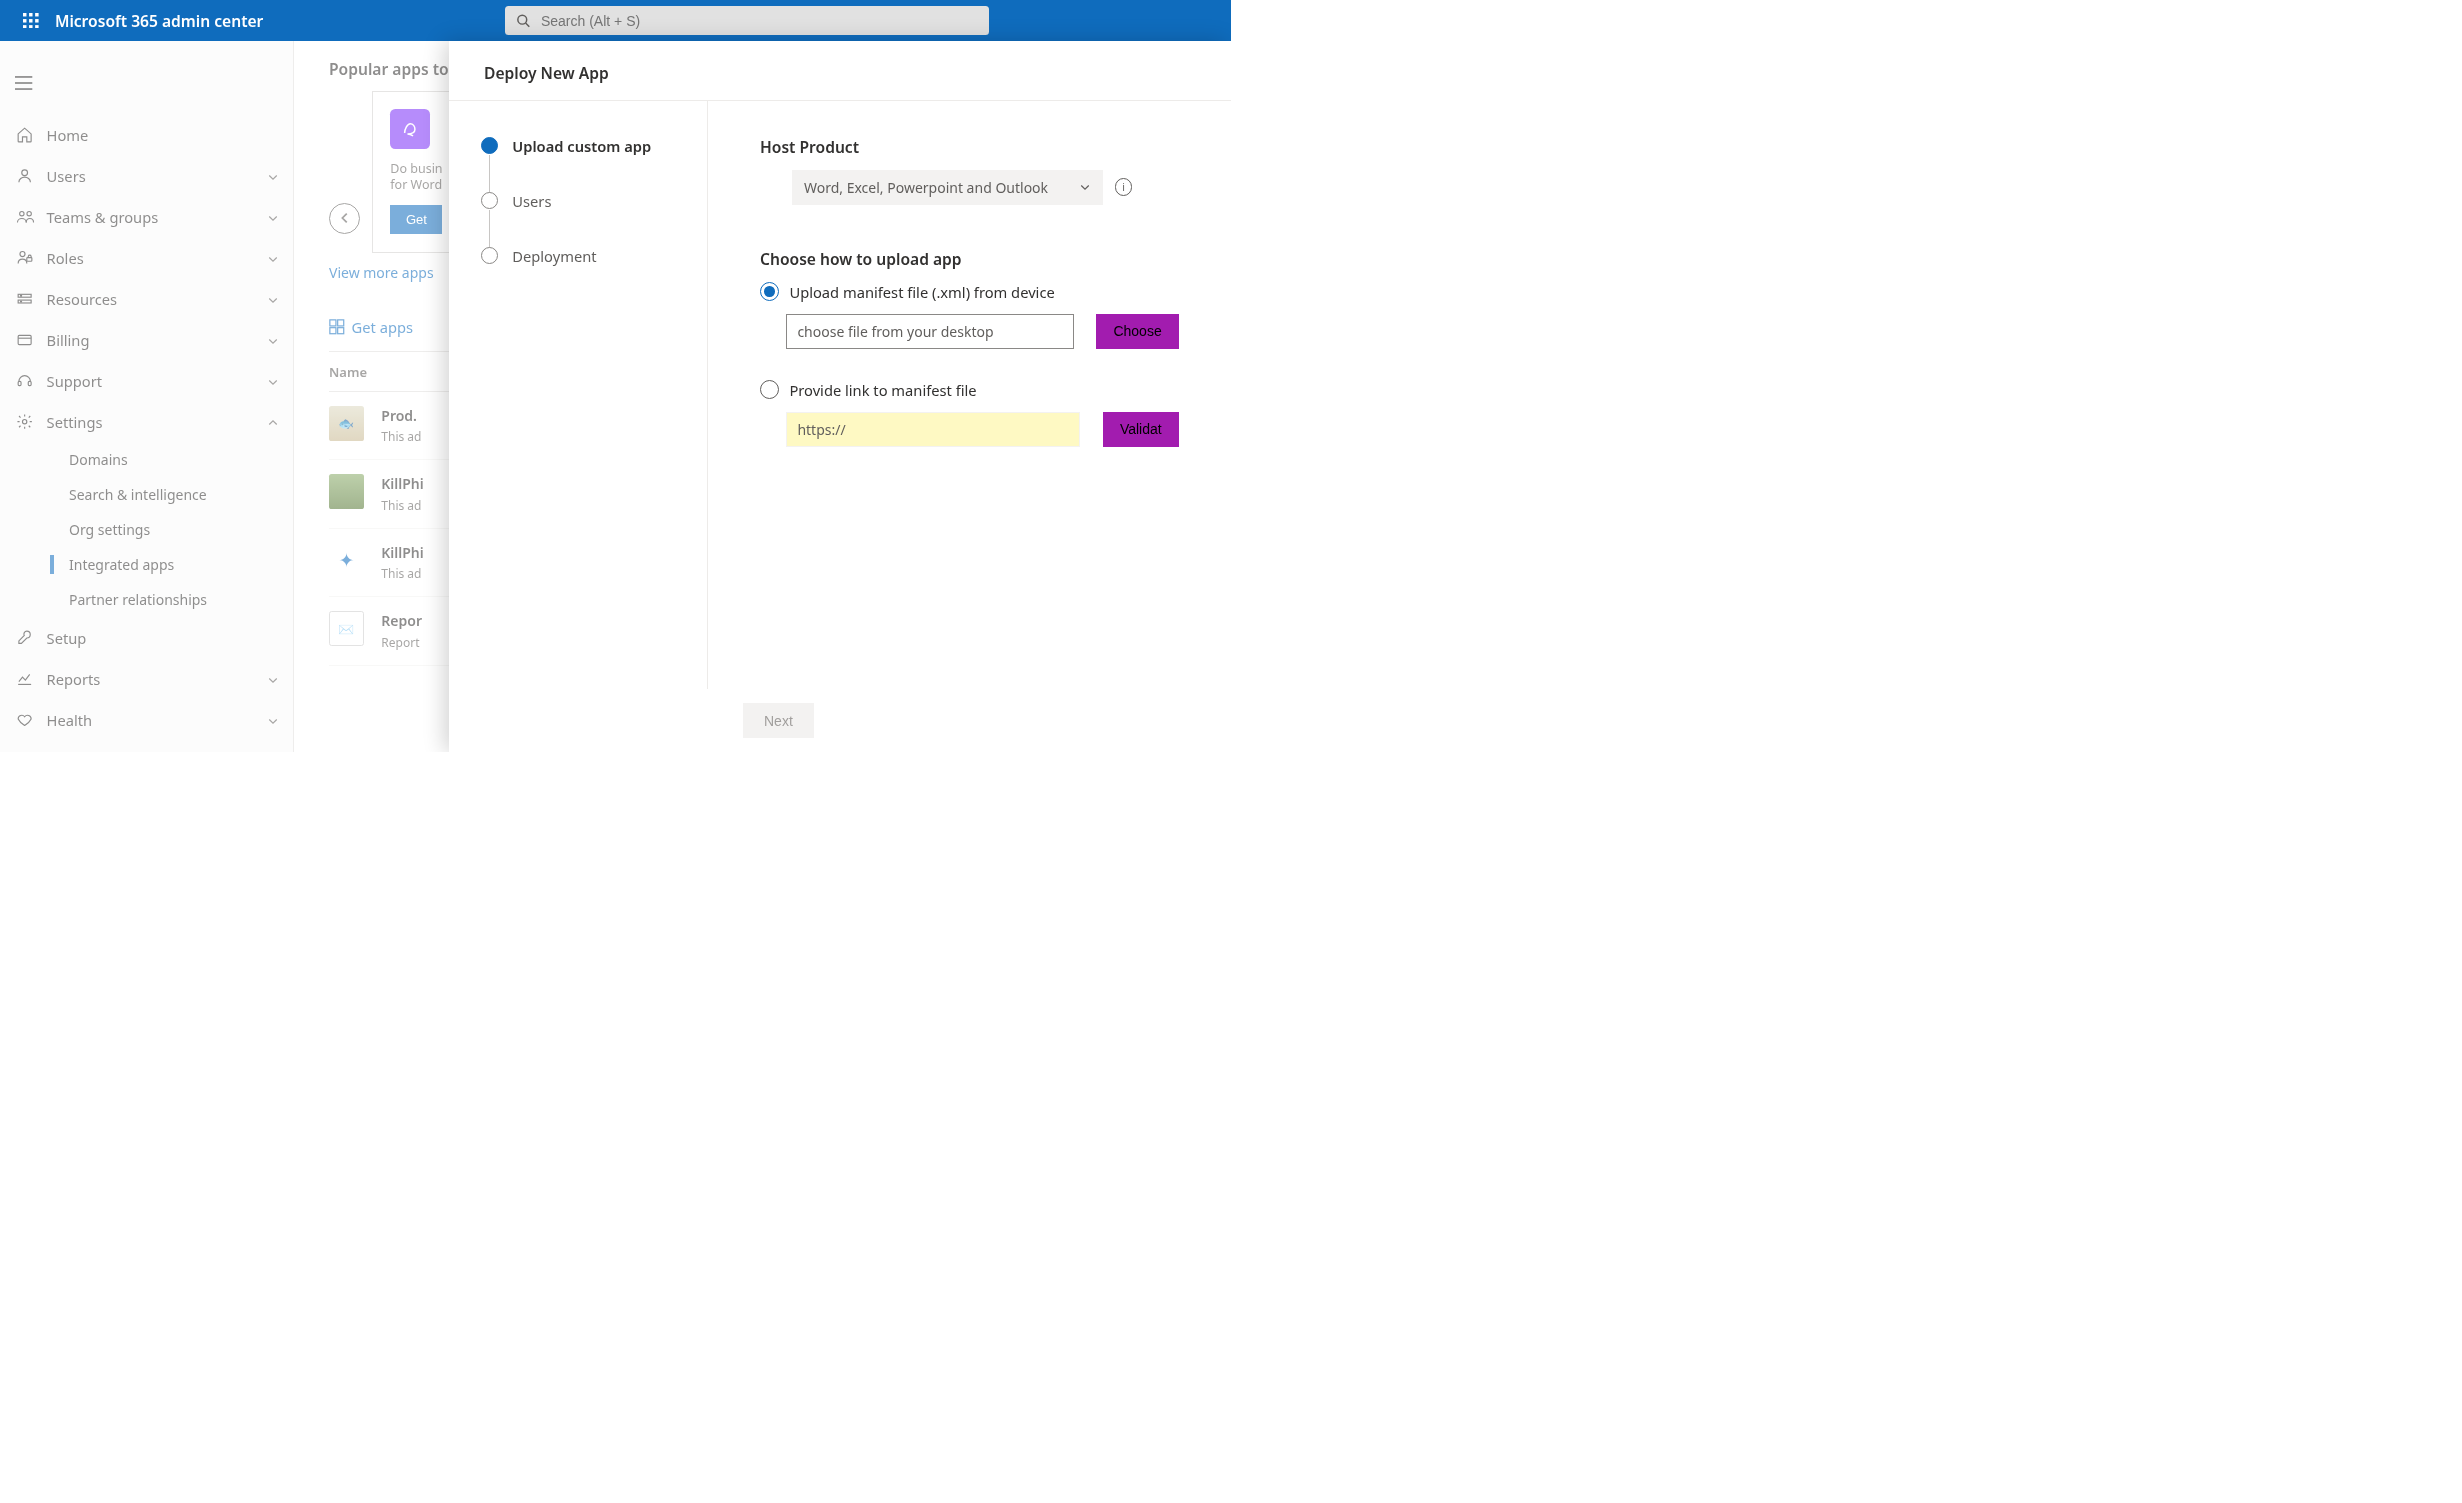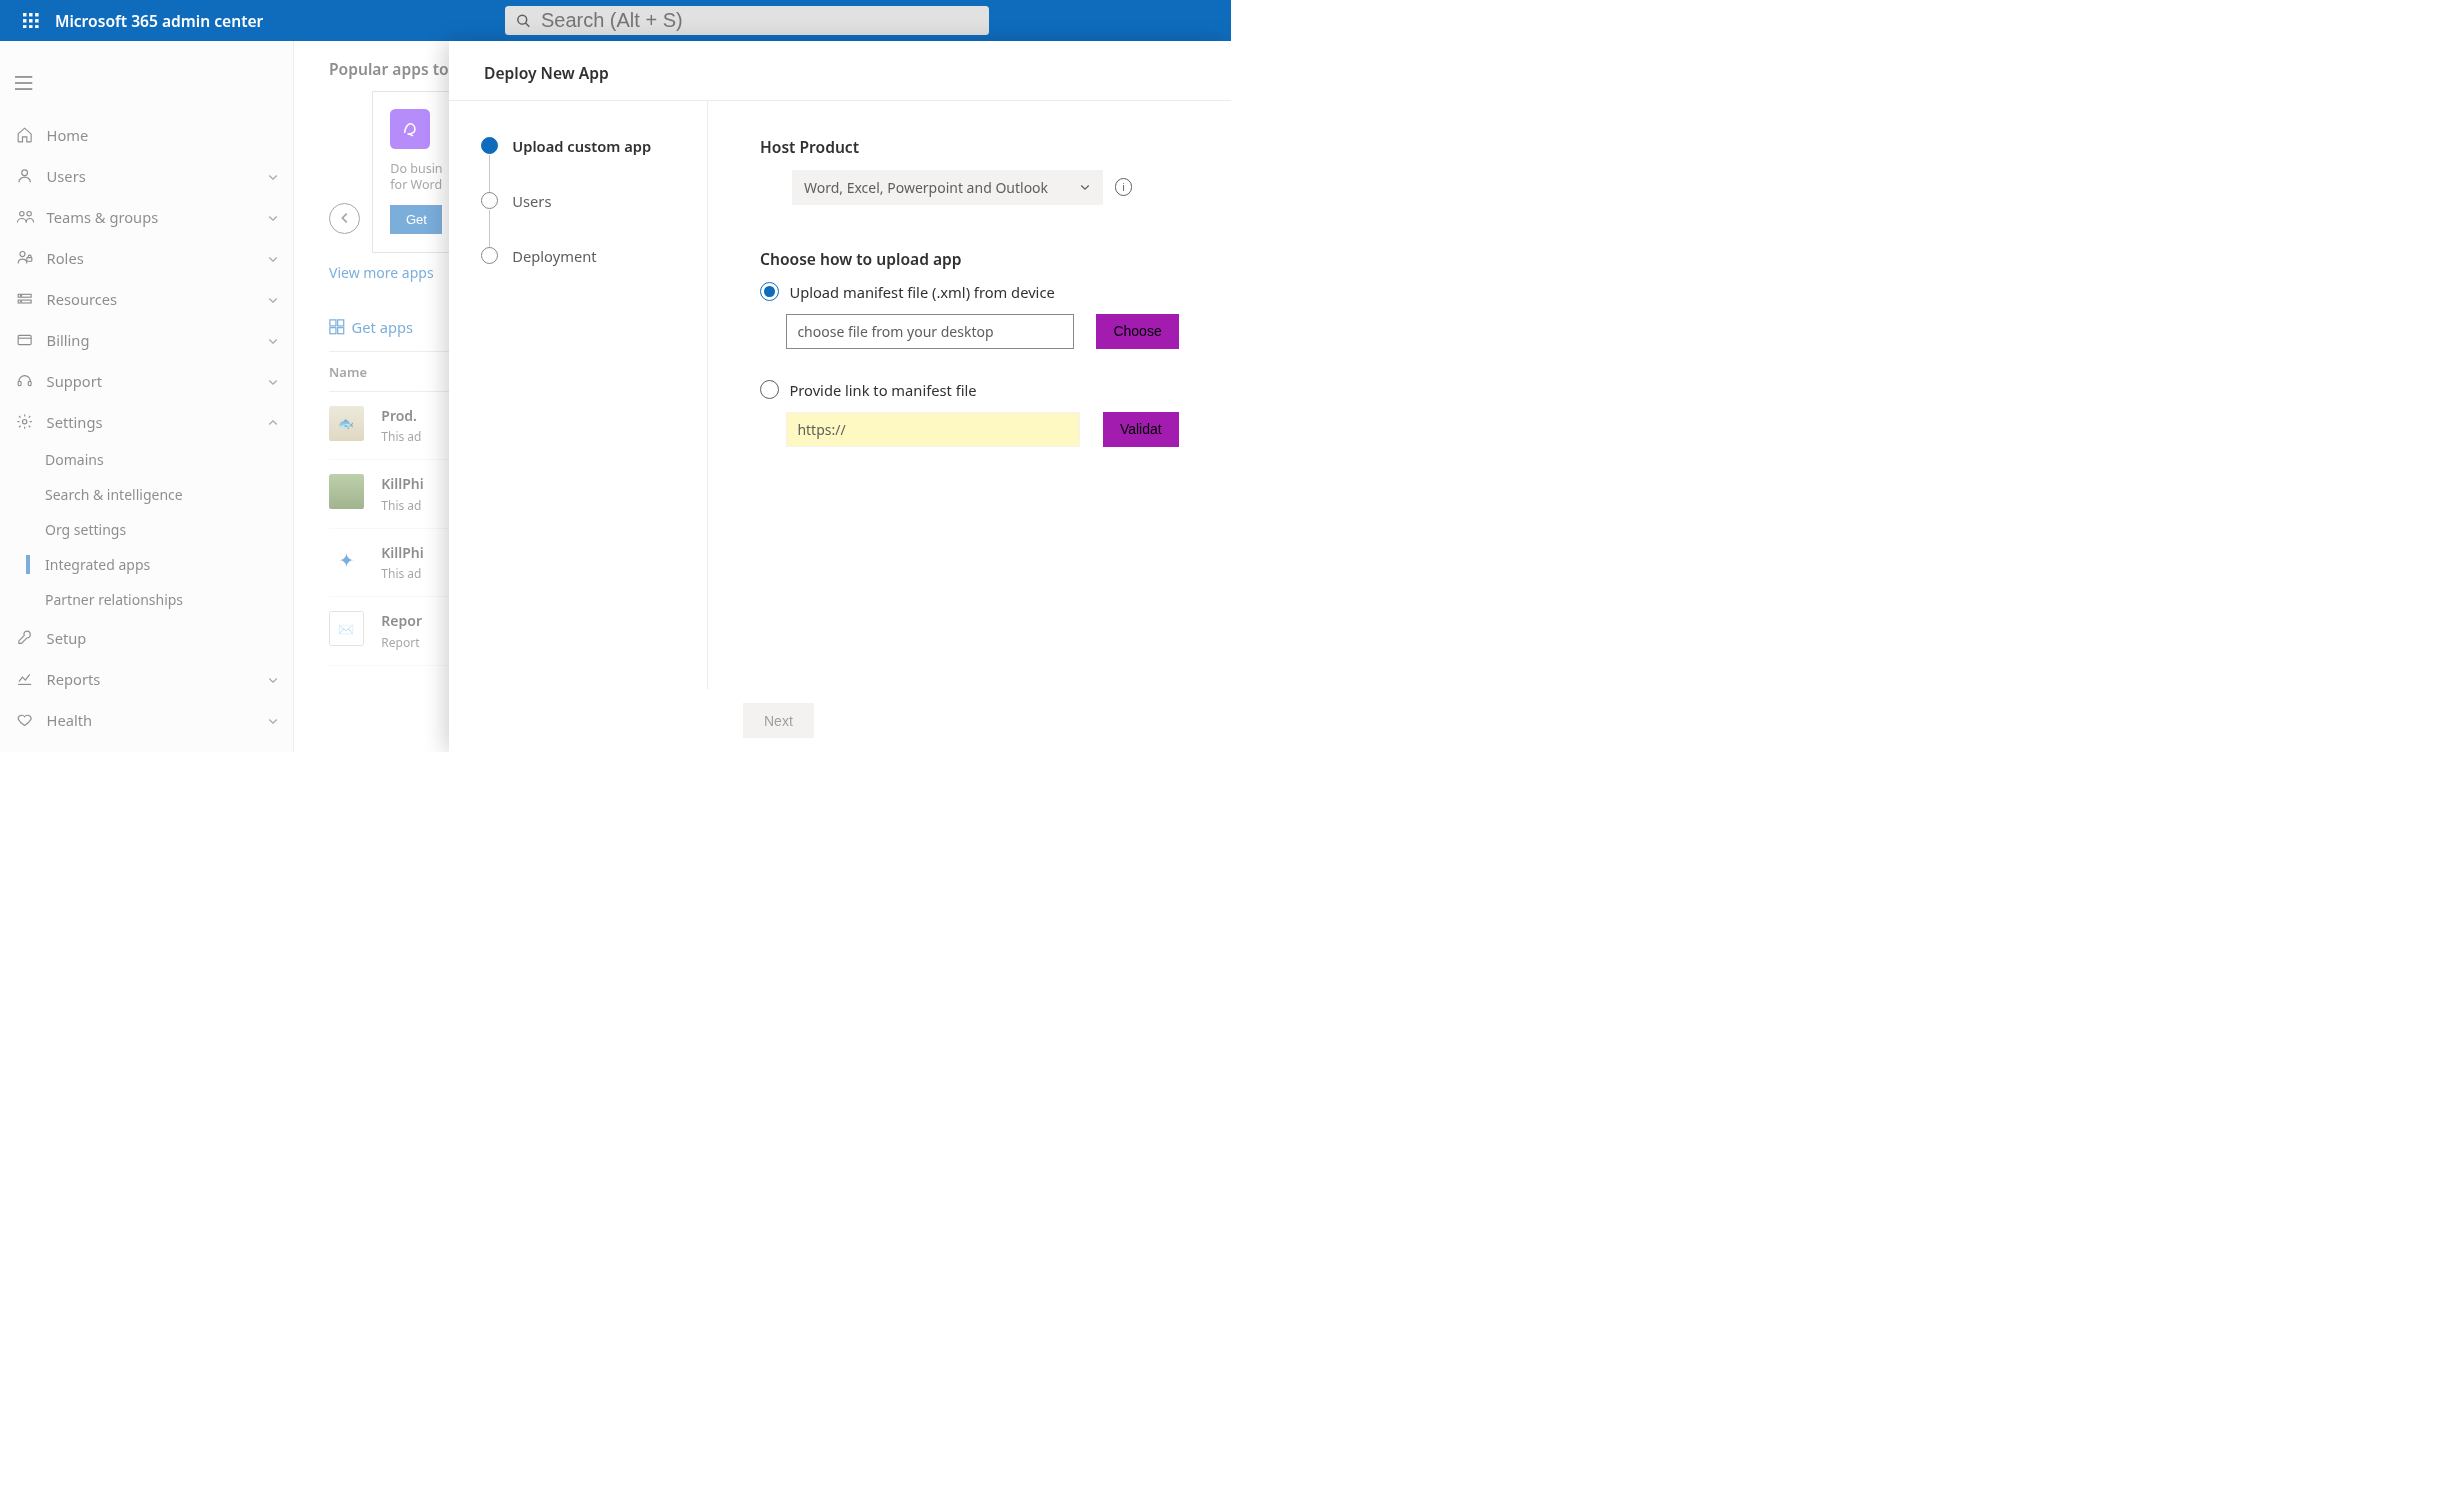--- a/index.html
+++ b/index.html
@@ -43,21 +43,21 @@
     display: flex;
     align-items: center;
     padding: 0 10.4px;
     color: #605e5c;
   }
   .searchbox svg { width: 15.6px; height: 15.6px; margin-right: 10.4px; }
   .searchbox input {
     border: none;
     background: transparent;
     outline: none;
-    font-size: 20px;
+    font-size: 14px;
     color: #1d4ed8;
     width: 100%;
   }
 
   
   .body-area {
     display: flex;
     height: calc(100% - 41px);
     position: relative;
   }
@@ -91,21 +91,21 @@
     width: 19px;
     height: 19px;
     display: flex;
     align-items: center;
     justify-content: center;
     margin-right: 12px;
     color: #323130;
   }
   .nav-label { flex: 1; font-size: 14.7px; }
   .chev { width: 14px; height: 14px; color: #605e5c; }
-  .subitems { padding-left: 45px; }
+  .subitems { padding-left: 69px; }
   .sub-item {
     height: 35px;
     display: flex;
     align-items: center;
     font-size: 14px;
     cursor: pointer;
     position: relative;
   }
   .sub-item.active::before {
     content: '';

